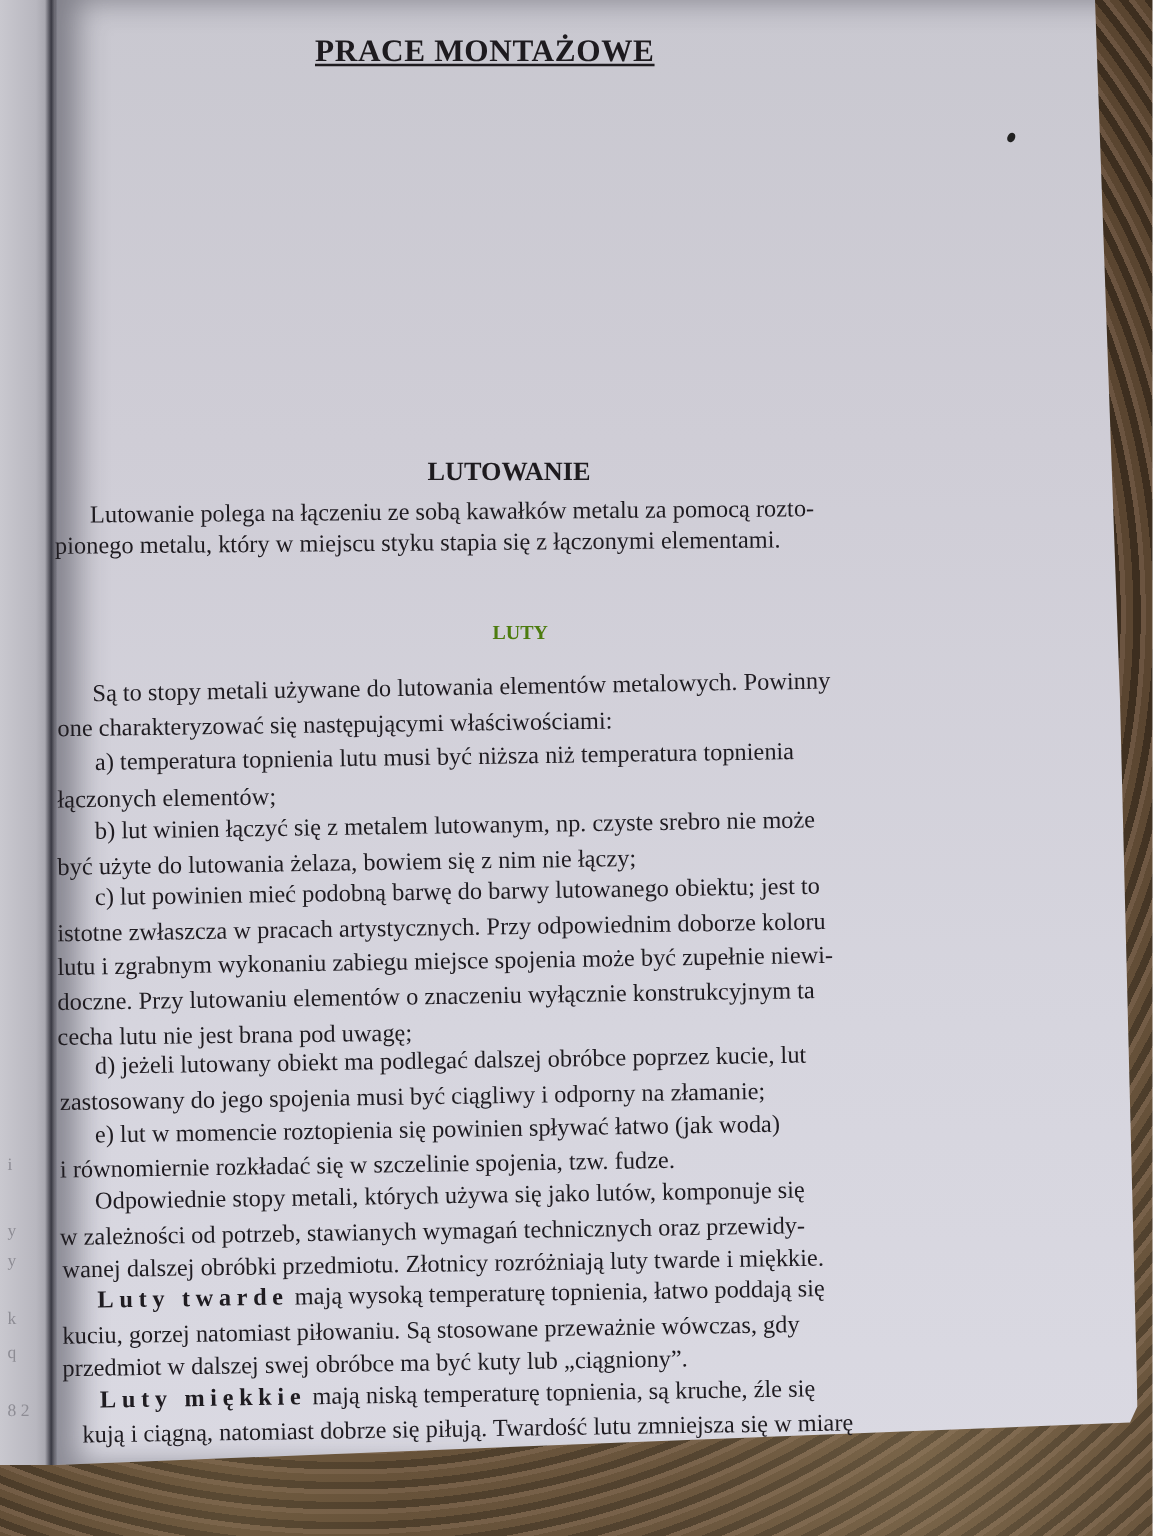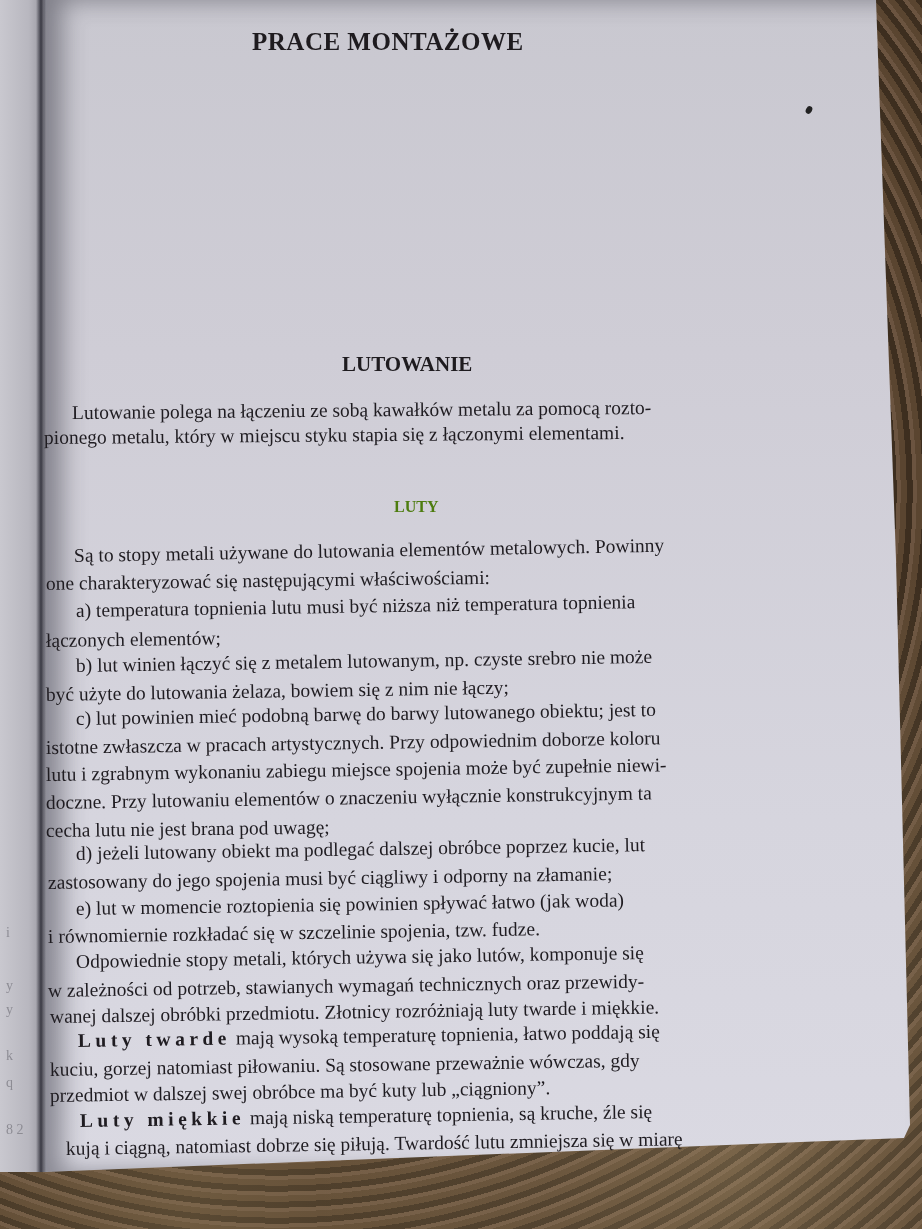--- a/index.html
+++ b/index.html
@@ -30,28 +30,28 @@
     clip-path: polygon(0 0, 832px 0, 852px 560px, 866px 1125px, 860px 1138px, 0 1172px);
     box-shadow: inset 18px 0 24px rgba(40,40,50,0.45);
   }
   .page-under {
     position:absolute; left:44px; top:1125px; width:820px; height:20px;
     background:#cfced8;
     clip-path: polygon(0 20px, 0 30px, 820px 0, 820px 10px);
   }
   .title {
     position:absolute; left:252px; top:28px; font-size:25px; font-weight:bold;
-    color:#1e1b1f; letter-spacing:0.5px;
+    color:#1e1b1f; letter-spacing:0.5px;text-decoration:underline;
   }
   .speck {
     position:absolute; left:806px; top:106px; width:6px; height:8px; border-radius:50%;
     background:#222; transform:rotate(30deg);
   }
   .section-title {
-    position:absolute; left:342px; top:352px; font-size:21px; font-weight:bold; color:#1e1b1f;
+    position:absolute; left:342px; top:365px; font-size:21px; font-weight:bold; color:#1e1b1f;
   }
   .sub-title {
     position:absolute; left:394px; top:498px; font-size:16px; font-weight:bold; color:#4d7c0f;
   }
   .line {
     position:absolute; white-space:nowrap; color:#1f1c21; font-size:19.5px;
     transform-origin:left center;
   }
   .spaced { letter-spacing:4.5px; font-weight:bold; }
 </style>

